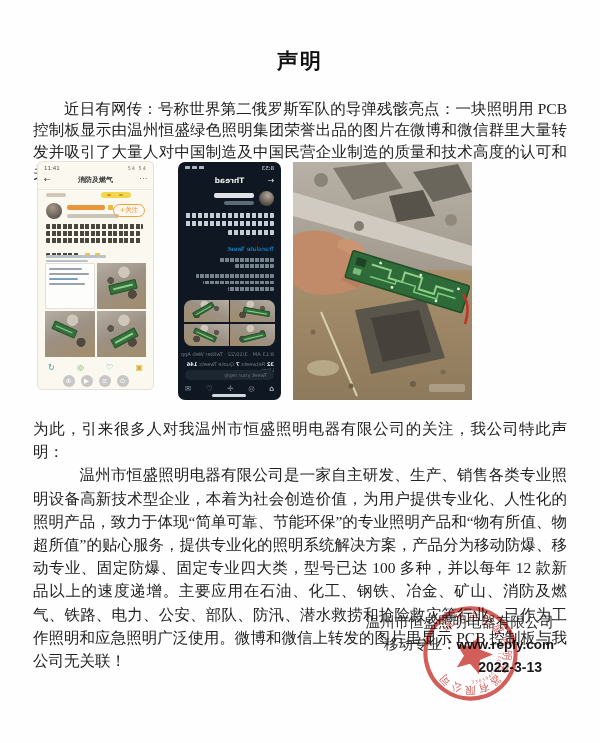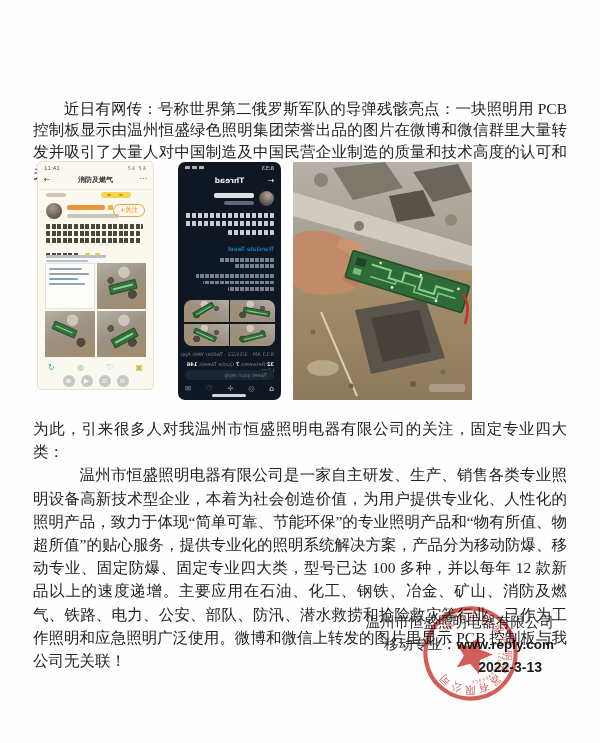--- a/index.html
+++ b/index.html
@@ -111,20 +111,21 @@
   .footer .date{display:inline-block;margin-right:12px;font-weight:bold;
                 font-family:"Liberation Sans","DejaVu Sans",sans-serif;font-size:14px;color:#1a1a1a;}
   .seal{position:absolute;left:421px;top:604px;width:99px;height:99px;
         mix-blend-mode:multiply;opacity:.85;}
 </style>
 </head>
 <body>
 
 <div class="page">
 
+  <div class="doc-title">声明</div>
 
   <p class="para para-intro">近日有网传：号称世界第二俄罗斯军队的导弹残骸亮点：一块照明用 PCB 控制板显示由温州恒盛绿色照明集团荣誉出品的图片在微博和微信群里大量转发并吸引了大量人对中国制造及中国民营企业制造的质量和技术高度的认可和关注：</p>
 
   <div class="shot wb">
     <div class="wb-status">
       <span class="wb-time">11:41</span>
       <span class="wb-sticons">54 54</span>
     </div>
     <div class="wb-nav">
       <span class="wb-back">←</span>
@@ -316,21 +317,21 @@
         <circle cx="128" cy="96" r="1.4" fill="#e8f5e4"></circle>
           <circle cx="150" cy="116" r="1.4" fill="#e8f5e4"></circle>
         <circle cx="168" cy="98" r="1.4" fill="#e8f5e4"></circle>
       </g>
       <path d="M170,132 q8,12 2,30" stroke="#c13327" stroke-width="2.5" fill="none"></path>
       <rect x="136" y="222" width="36" height="8" rx="2" fill="#ffffff" opacity="0.25"></rect>
     </svg>
   </div>
 
   <div class="para para-block">
-    <p class="para-lead">为此，引来很多人对我温州市恒盛照明电器有限公司的关注，固定专业四大类：</p>
+    <p class="para-lead">为此，引来很多人对我温州市恒盛照明电器有限公司的关注，我公司特此声明：</p>
     <p class="para-body">温州市恒盛照明电器有限公司是一家自主研发、生产、销售各类专业照明设备高新技术型企业，本着为社会创造价值，为用户提供专业化、人性化的照明产品，致力于体现“简单可靠、节能环保”的专业照明产品和“物有所值、物超所值”的贴心服务，提供专业化的照明系统解决方案，产品分为移动防爆、移动专业、固定防爆、固定专业四大类，型号已达 100 多种，并以每年 12 款新品以上的速度递增。主要应用在石油、化工、钢铁、冶金、矿山、消防及燃气、铁路、电力、公安、部队、防汛、潜水救捞和抢险救灾等行业。已作为工作照明和应急照明广泛使用。微博和微信上转发的图片里显示 PCB 控制板与我公司无关联！</p>
   </div>
 
   <div class="footer">
     <div>温州市恒盛照明电器有限公司</div>
     <div>
       <span>移动专业：</span><span class="url">www.reply.com</span>
     </div>
     <div><span class="date">2022-3-13</span></div>
   </div>

